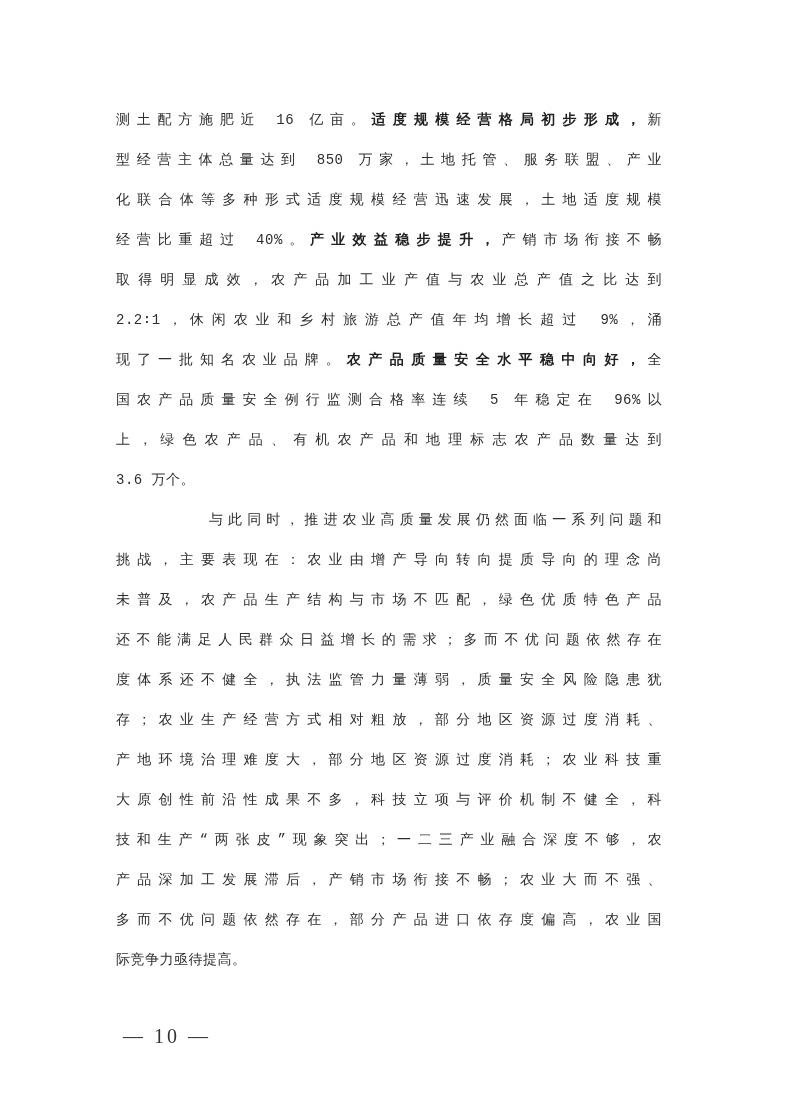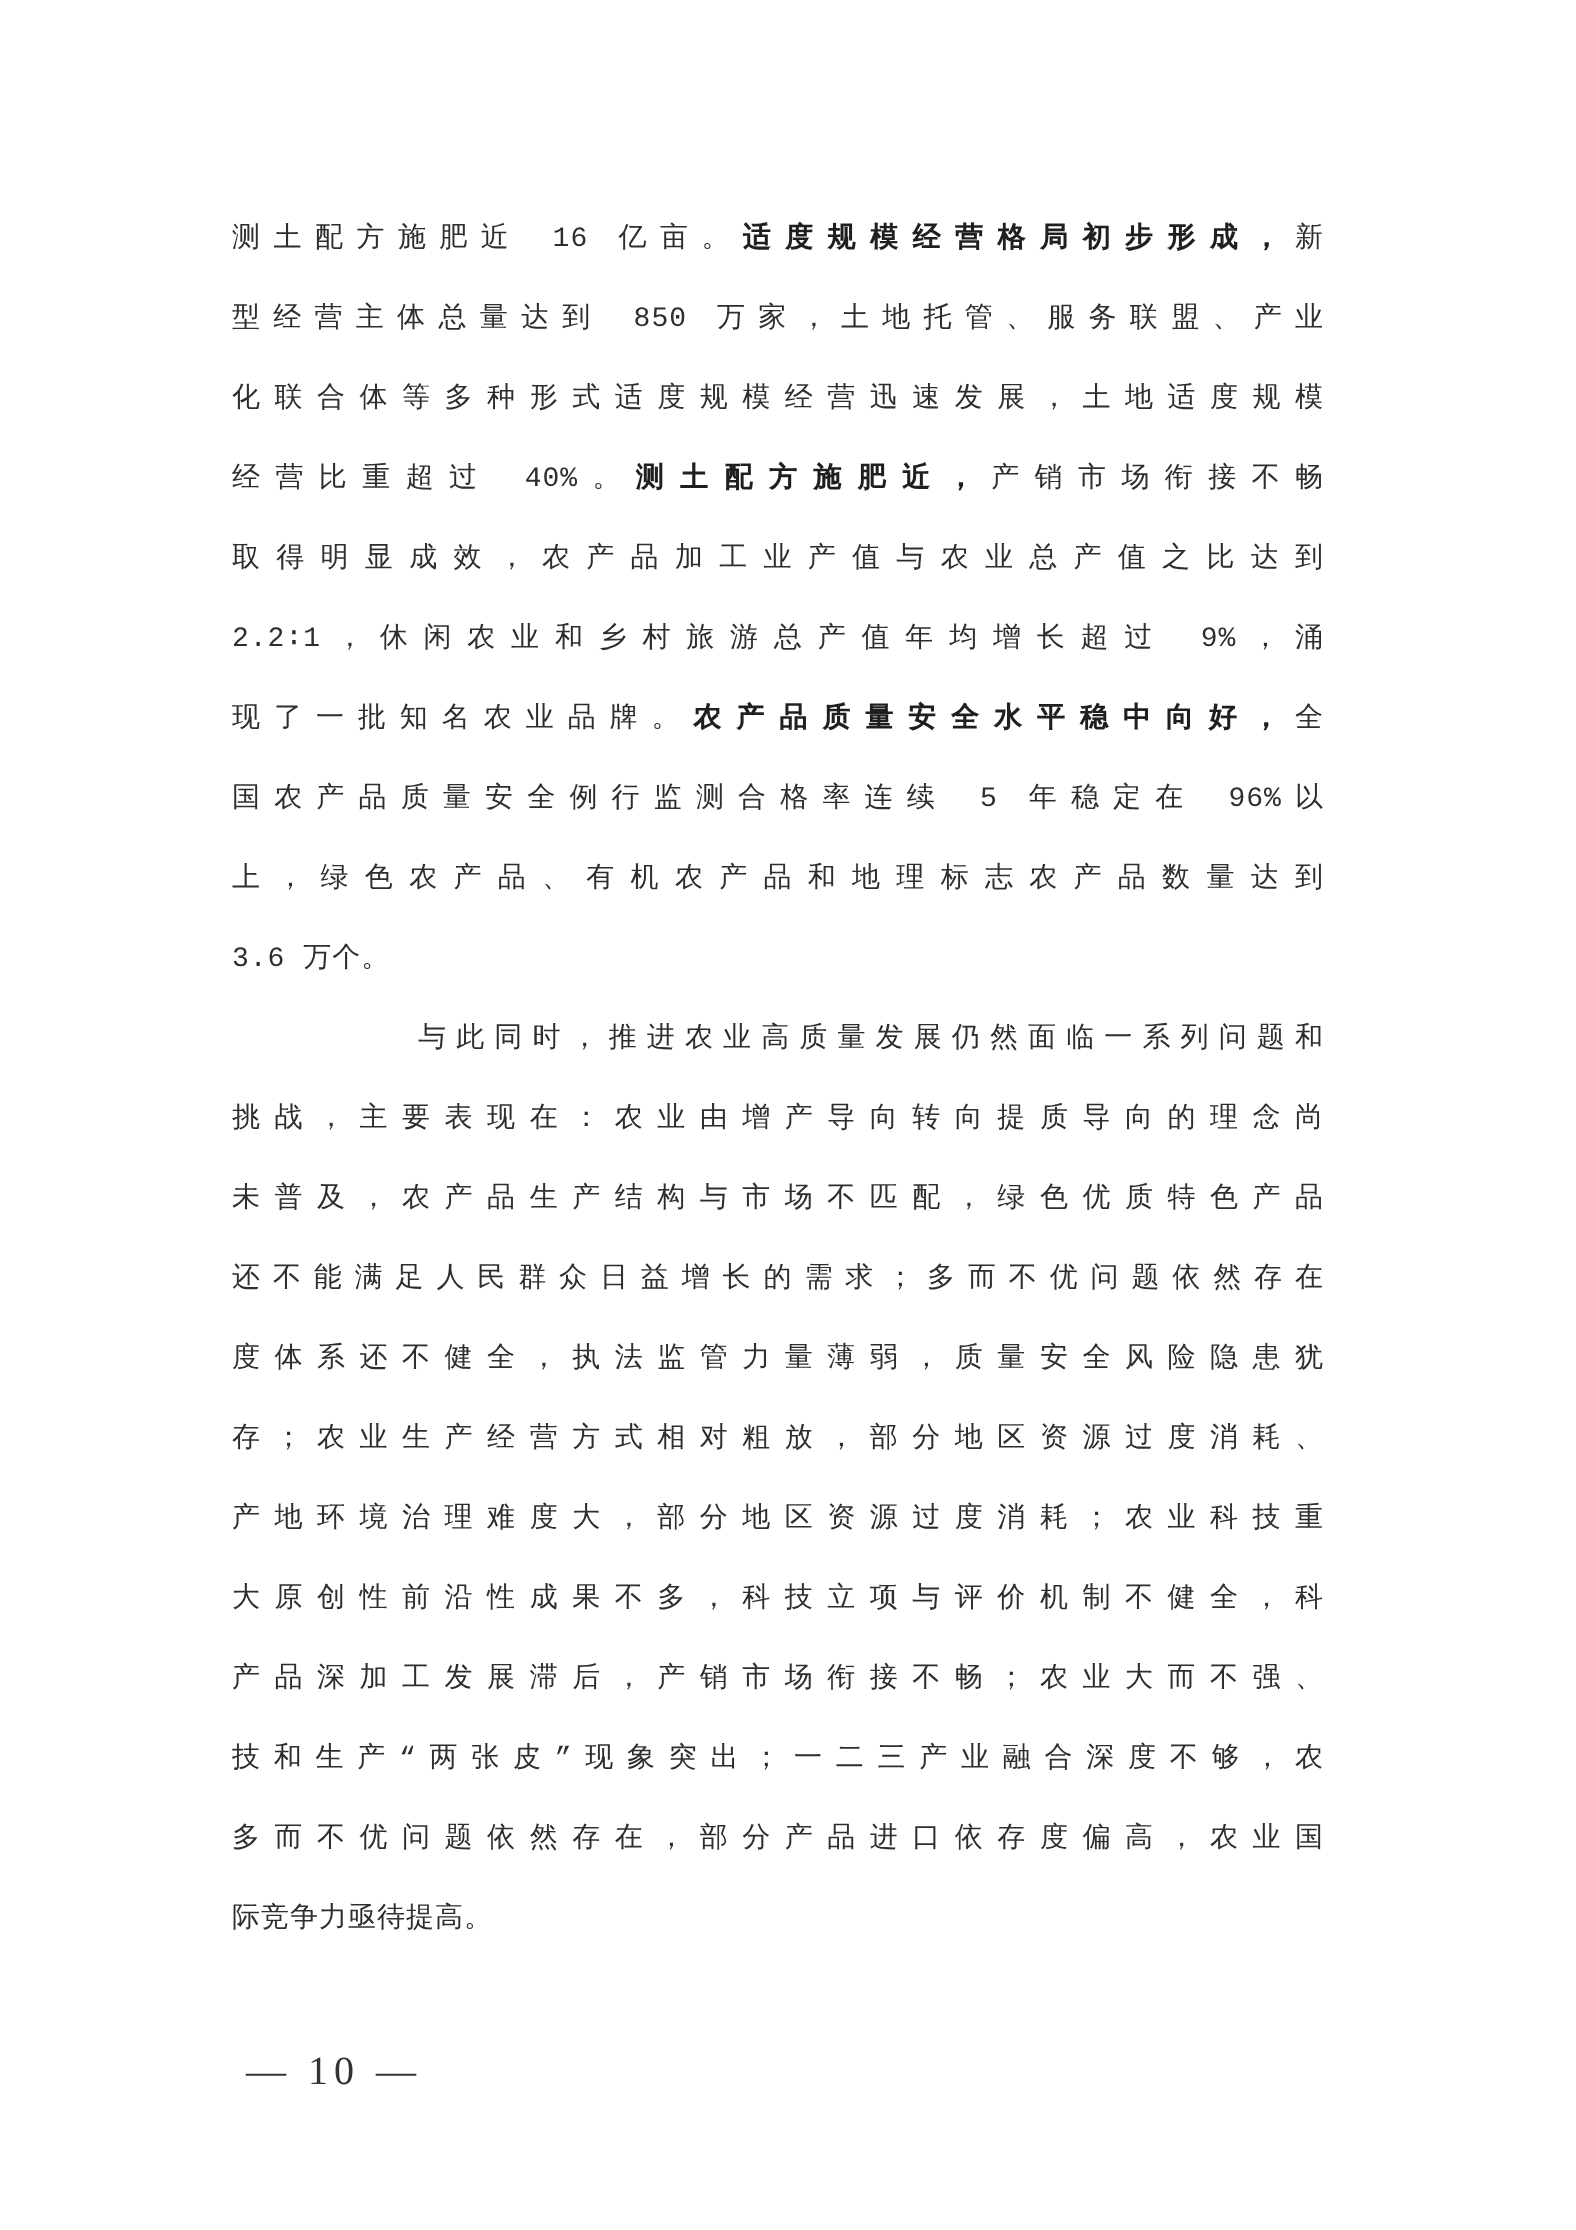--- a/index.html
+++ b/index.html
@@ -59,34 +59,34 @@
   }
 </style>
 </head>
 <body>
 
 <div class="page">
   <div class="text-block" id="text-block">
       <div class="line just"><span class="seg">测土配方施肥近 16 亿亩。</span><span class="seg bold">适度规模经营格局初步形成，</span><span class="seg">新</span></div>
       <div class="line just"><span class="seg">型经营主体总量达到 850 万家，土地托管、服务联盟、产业</span></div>
       <div class="line just"><span class="seg">化联合体等多种形式适度规模经营迅速发展，土地适度规模</span></div>
-      <div class="line just"><span class="seg">经营比重超过 40%。</span><span class="seg bold">测土配方施肥近，</span><span class="seg">产销市场衔接不畅</span></div>
+      <div class="line just"><span class="seg">经营比重超过 40%。</span><span class="seg bold">产业效益稳步提升，</span><span class="seg">产销市场衔接不畅</span></div>
       <div class="line just"><span class="seg">取得明显成效，农产品加工业产值与农业总产值之比达到</span></div>
       <div class="line just"><span class="seg">2.2∶1，休闲农业和乡村旅游总产值年均增长超过 9%，涌</span></div>
       <div class="line just"><span class="seg">现了一批知名农业品牌。</span><span class="seg bold">农产品质量安全水平稳中向好，</span><span class="seg">全</span></div>
       <div class="line just"><span class="seg">国农产品质量安全例行监测合格率连续 5 年稳定在 96%以</span></div>
       <div class="line just"><span class="seg">上，绿色农产品、有机农产品和地理标志农产品数量达到</span></div>
       <div class="line"><span class="seg">3.6 万个。</span></div>
       <div class="line just indent"><span class="seg">与此同时，推进农业高质量发展仍然面临一系列问题和</span></div>
       <div class="line just"><span class="seg">挑战，主要表现在：农业由增产导向转向提质导向的理念尚</span></div>
       <div class="line just"><span class="seg">未普及，农产品生产结构与市场不匹配，绿色优质特色产品</span></div>
       <div class="line just"><span class="seg">还不能满足人民群众日益增长的需求；多而不优问题依然存在</span></div>
       <div class="line just"><span class="seg">度体系还不健全，执法监管力量薄弱，质量安全风险隐患犹</span></div>
       <div class="line just"><span class="seg">存；农业生产经营方式相对粗放，部分地区资源过度消耗、</span></div>
       <div class="line just"><span class="seg">产地环境治理难度大，部分地区资源过度消耗；农业科技重</span></div>
       <div class="line just"><span class="seg">大原创性前沿性成果不多，科技立项与评价机制不健全，科</span></div>
+      <div class="line just"><span class="seg">技和生产“两张皮”现象突出；一二三产业融合深度不够，农</span></div>
       <div class="line just"><span class="seg">产品深加工发展滞后，产销市场衔接不畅；农业大而不强、</span></div>
-      <div class="line just"><span class="seg">技和生产“两张皮”现象突出；一二三产业融合深度不够，农</span></div>
       <div class="line just"><span class="seg">多而不优问题依然存在，部分产品进口依存度偏高，农业国</span></div>
       <div class="line"><span class="seg">际竞争力亟待提高。</span></div>
     </div>
   <div class="page-number">— 10 —</div>
 </div>
 
 </body></html>

